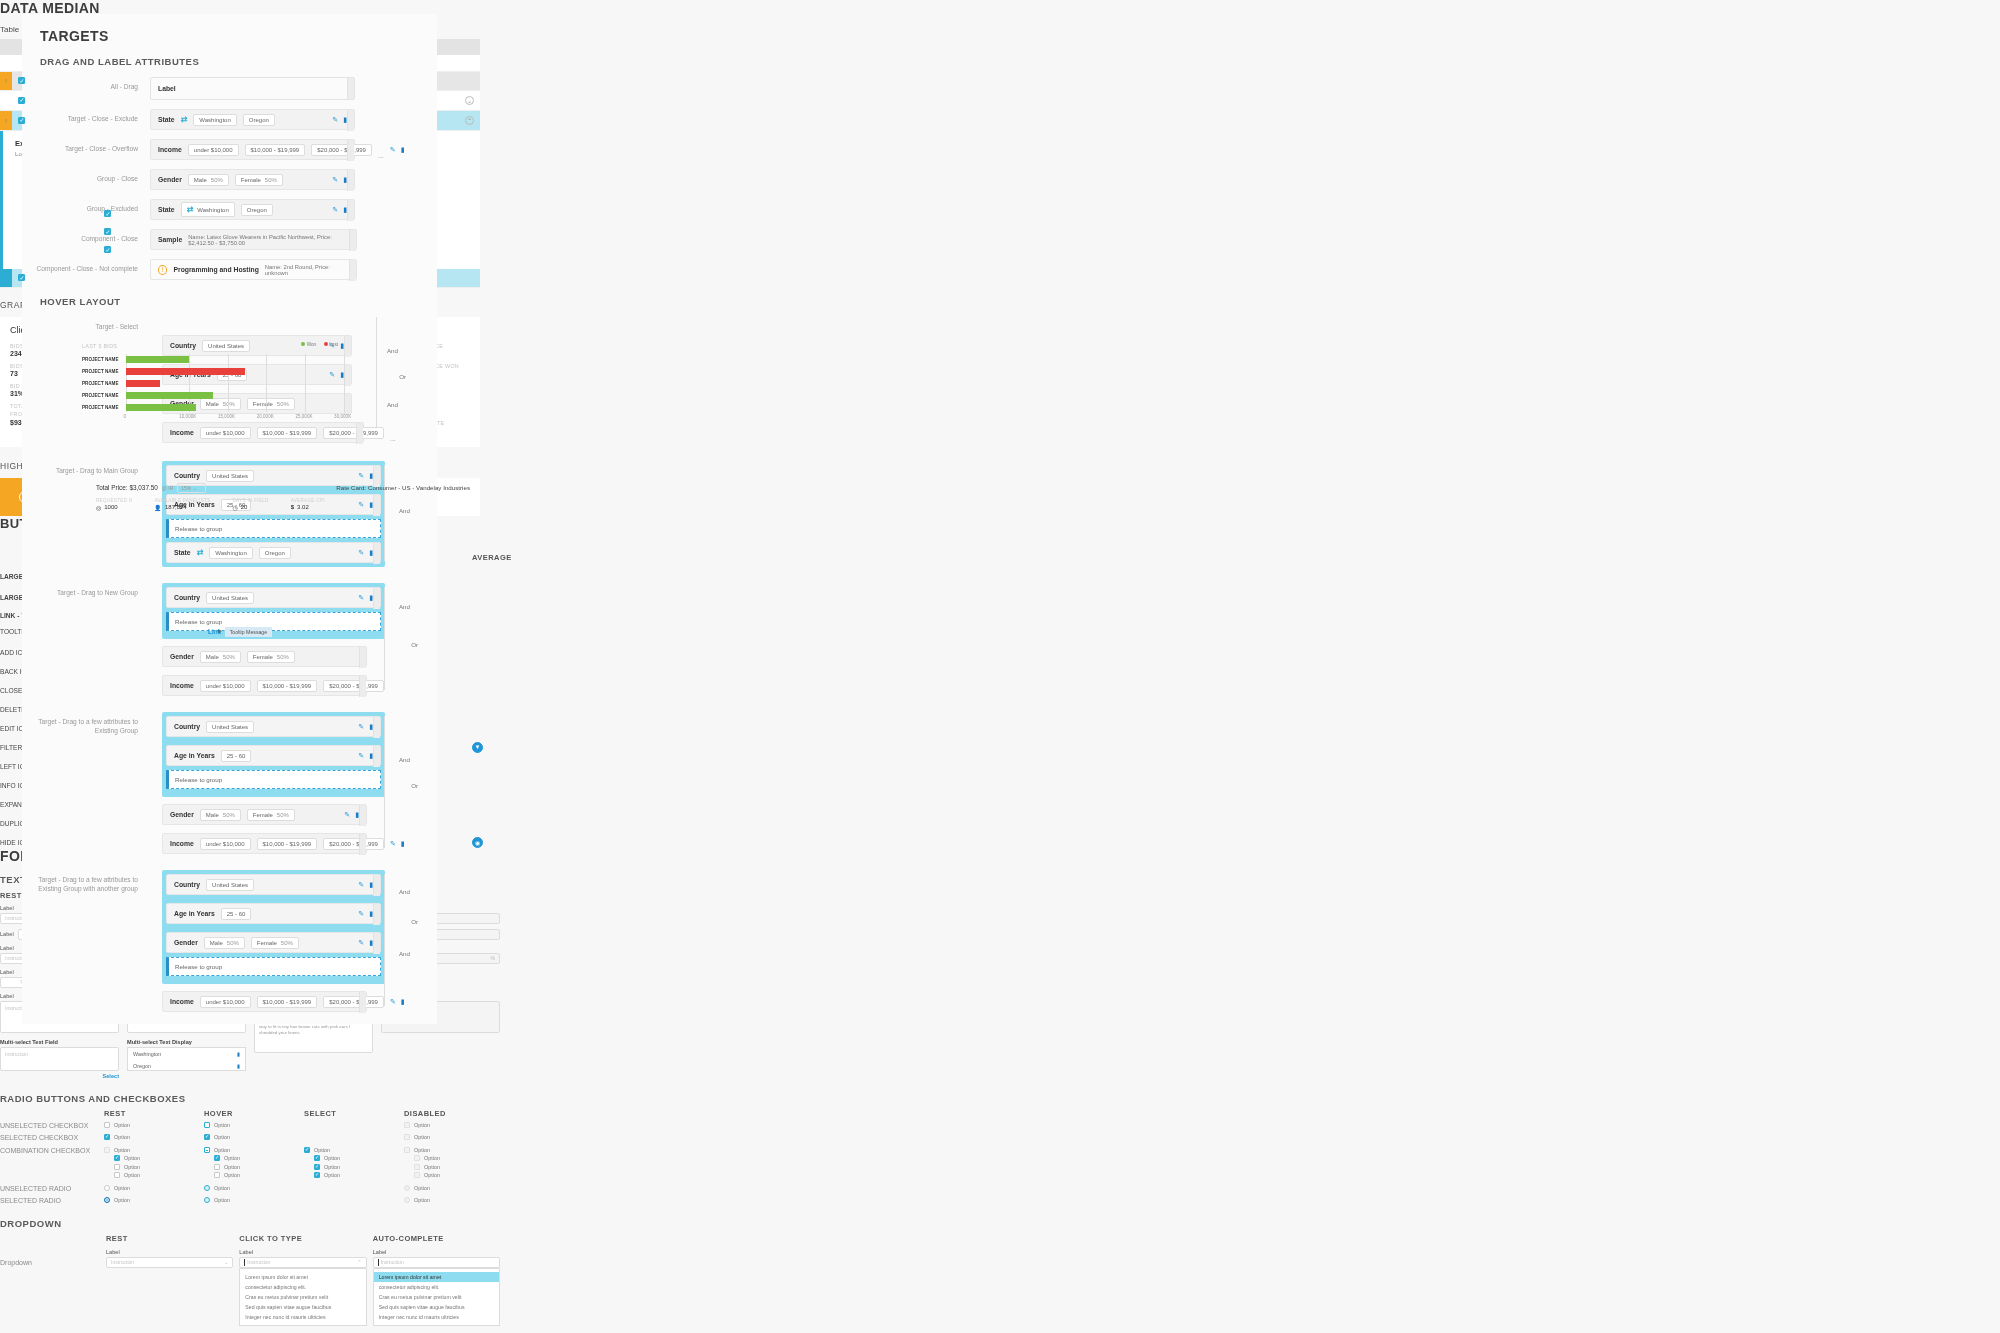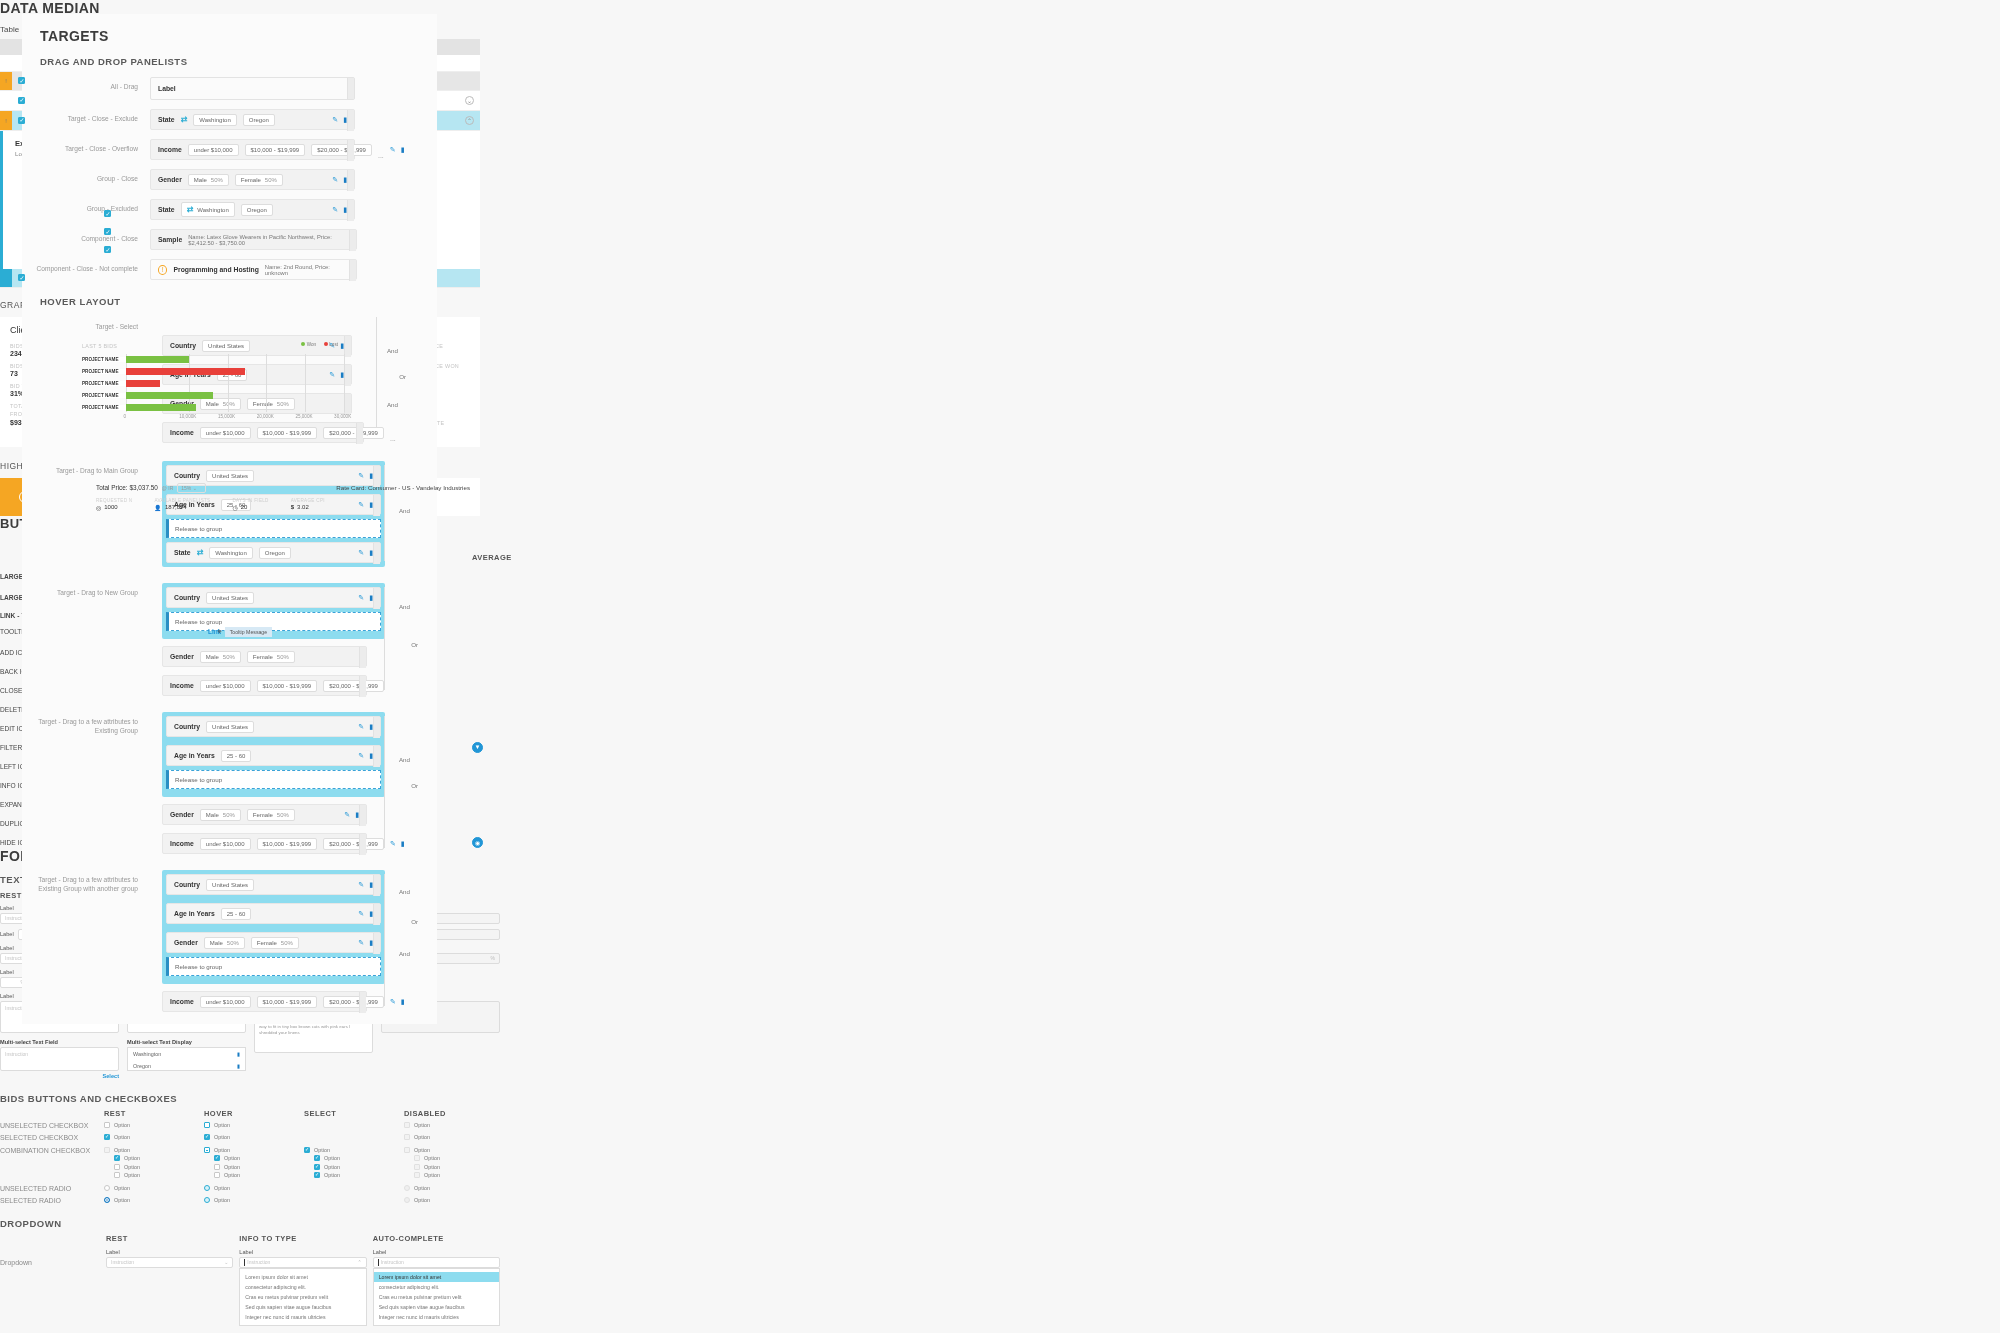--- a/index.html
+++ b/index.html
@@ -158,21 +158,21 @@
   .ddlist .li.sel { background:#8ddcef; color:#333; }
   .arrow { margin-left:auto; color:#bbb; font-size:5px; }
 </style>
 </head>
 <body>
 
 <div class="canvas">
 
 <div class="panel" id="targets">
   <div class="h1" style="margin:14px 0 0 18px">TARGETS</div>
-  <div class="h2" style="margin:12px 0 10px 18px">DRAG AND DROP PANELISTS</div>
+  <div class="h2" style="margin:12px 0 10px 18px">DRAG AND LABEL ATTRIBUTES</div>
 
   <div class="tgt-row">
     <div class="tgt-cap">All - Drag</div>
     <div class="attr-bar" style="background:#fbfbfb;border-color:#e3e3e3;height:23px;">
       <span class="attr-name">Label</span>
       <span class="grip"></span>
     </div>
   </div>
 
   <div class="tgt-row">
@@ -1159,21 +1159,21 @@
       <div class="fld dis" style="width:30px">
             <span class="suffix">%</span>
           </div>
       <div class="fld-lbl" style="margin-top:5px">Label</div>
       <div class="fld ta dis">
             <span>Instruction</span>
           </div>
     </div>
   </div>
 
-  <div class="h2" style="margin:14px 0 5px">BIDS BUTTONS AND CHECKBOXES</div>
+  <div class="h2" style="margin:14px 0 5px">RADIO BUTTONS AND CHECKBOXES</div>
   <div style="display:grid;grid-template-columns:100px repeat(4,1fr);gap:4px">
     <div></div>
     <div class="h3">REST</div>
     <div class="h3">HOVER</div>
     <div class="h3">SELECT</div>
     <div class="h3">DISABLED</div>
 
     <div class="lbl">UNSELECTED CHECKBOX</div>
     <div class="opt">
           <span class="bx"></span>
@@ -1306,21 +1306,21 @@
     <div class="opt">
           <span class="rd dis"></span>
           <span>Option</span>
         </div>
   </div>
 
   <div class="h2" style="margin:12px 0 5px">DROPDOWN</div>
   <div style="display:grid;grid-template-columns:100px repeat(3,1fr);gap:6px">
     <div></div>
     <div class="h3">REST</div>
-    <div class="h3">INFO TO TYPE</div>
+    <div class="h3">CLICK TO TYPE</div>
     <div class="h3">AUTO-COMPLETE</div>
 
     <div class="lbl" style="padding-top:10px">Dropdown</div>
     <div>
       <div class="fld-lbl">Label</div>
       <div class="fld">
             <span>Instruction</span>
             <span class="arrow">⌄</span>
           </div>
     </div>

